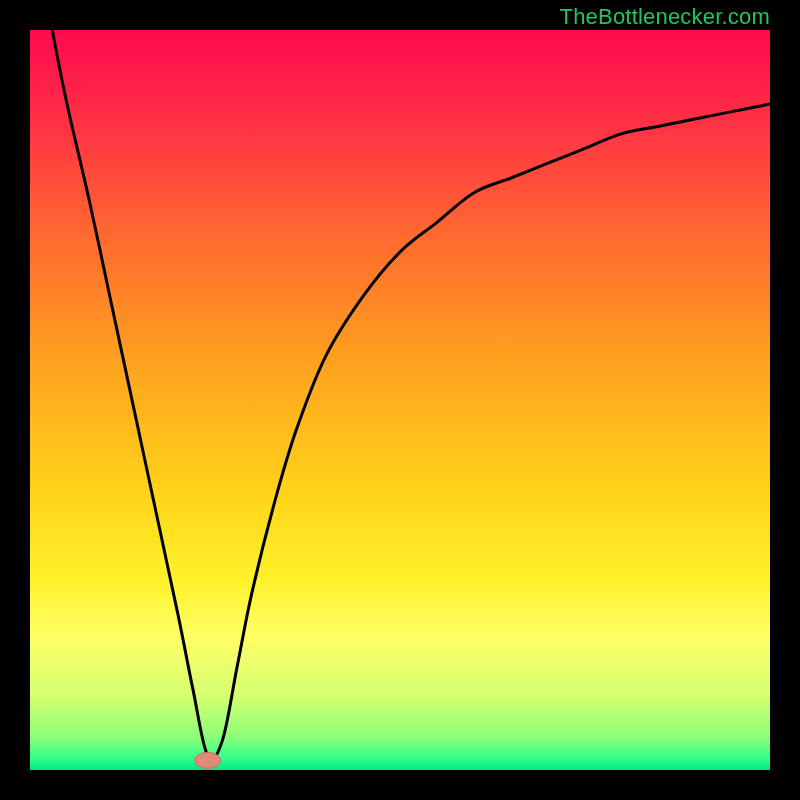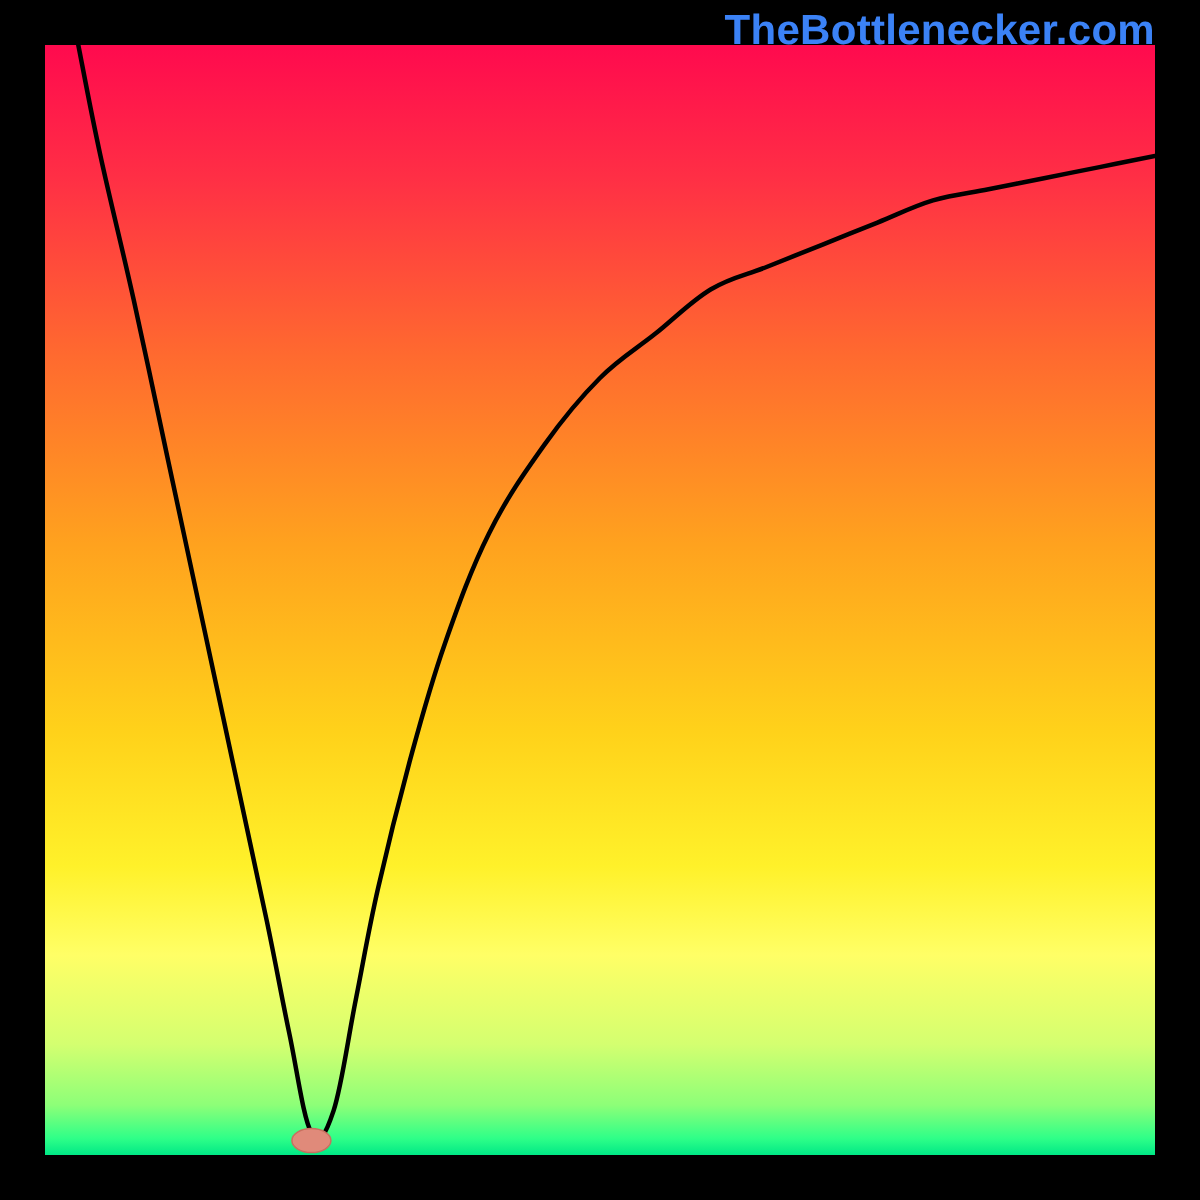--- a/index.html
+++ b/index.html
@@ -22,24 +22,24 @@
     position: absolute;
     left: 30px;
     top: 30px;
     width: 740px;
     height: 740px;
   }
   .watermark {
     position: absolute;
     top: 4px;
     right: 30px;
-    color: #3b82f6;
+    color: #22c55e;
     font-family: Arial, Helvetica, sans-serif;
-    font-size: 28px;
-    font-weight: 700;
+    font-size: 22px;
+    font-weight: 400;
     letter-spacing: 0.2px;
   }
   svg {
     display: block;
   }
 </style>
 </head>
 <body>
 
 <div class="frame">

